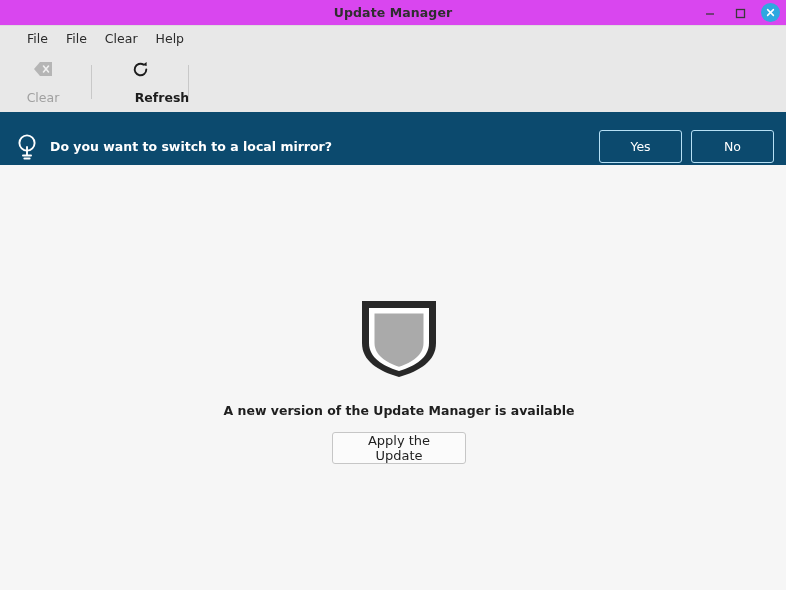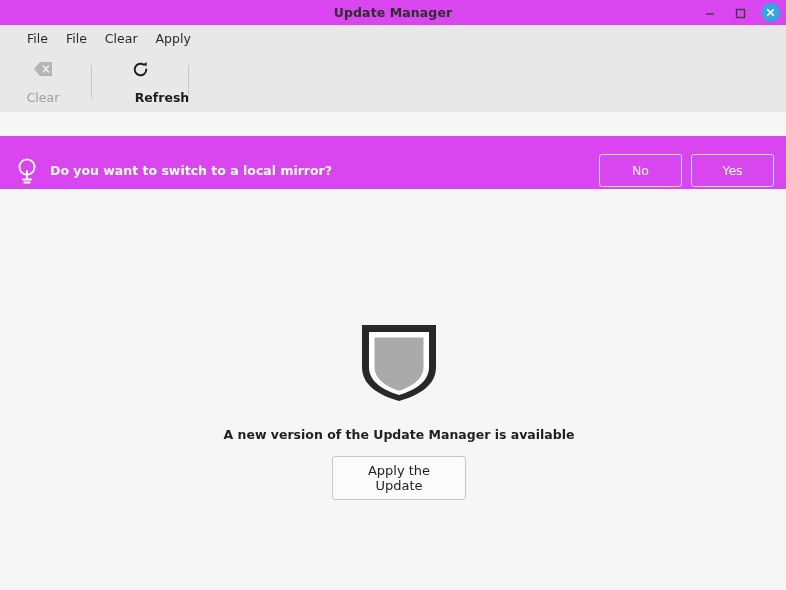--- a/index.html
+++ b/index.html
@@ -124,26 +124,25 @@
     width: 1px;
     height: 34px;
     background: #c8c8c8;
     margin: 0 9px;
   }
 
   
   .infobar {
     height: 53px;
     flex: 0 0 53px;
-    background: #d946ef;
+    background: #0c4a6e;
     display: flex;
     align-items: center;
     padding: 16px 12px 0 10px;
     box-sizing: border-box;
-    margin-top: 24px;
   }
   .infobar-icon {
     width: 34px;
     flex: 0 0 34px;
     display: flex;
     align-items: center;
     justify-content: center;
   }
   .infobar-text {
     flex: 1 1 auto;
@@ -203,21 +202,21 @@
   .status-text {
     margin-top: 22px;
     font-size: 12.5px;
     font-weight: bold;
     color: #1f1f1f;
     text-align: center;
   }
   .apply-btn {
     margin-top: 14px;
     width: 134px;
-    height: 44px;
+    height: 32px;
     background: #fbfbfb;
     border: 1px solid #c6c6c6;
     border-radius: 3px;
     font-size: 13px;
     font-family: inherit;
     color: #1f1f1f;
     display: flex;
     align-items: center;
     justify-content: center;
     padding: 12px;
@@ -247,21 +246,21 @@
           <line x1="9.4" y1="3.6" x2="3.6" y2="9.4" stroke="#ffffff" stroke-width="1.5" stroke-linecap="round"></line>
         </svg>
       </div>
     </div>
   </div>
 
   <div class="menubar">
     <div class="menu-item">File</div>
     <div class="menu-item">File</div>
     <div class="menu-item">Clear</div>
-    <div class="menu-item">Apply</div>
+    <div class="menu-item">Help</div>
   </div>
 
   <div class="toolbar">
 
     <div class="tool-btn disabled">
       <span class="tool-icon">
         <svg width="20" height="16" viewBox="0 0 20 16">
           <path d="M7 1 L19 1 L19 15 L7 15 L1 8 Z" fill="#b5b5b5"></path>
           <g stroke="#f0f0f0" stroke-width="1.6" stroke-linecap="round">
             <line x1="10.5" y1="5" x2="15.5" y2="11"></line>
@@ -296,22 +295,22 @@
         <circle cx="12" cy="11" r="7.6" fill="none" stroke="#ffffff" stroke-width="1.9"></circle>
         <line x1="12" y1="15" x2="12" y2="23" stroke="#ffffff" stroke-width="1.9" stroke-linecap="round"></line>
         <line x1="8" y1="23.5" x2="16" y2="23.5" stroke="#ffffff" stroke-width="2" stroke-linecap="round"></line>
         <line x1="9.4" y1="26.6" x2="14.6" y2="26.6" stroke="#ffffff" stroke-width="2" stroke-linecap="round"></line>
       </svg>
     </div>
     <div class="infobar-text">
       <div class="infobar-title">Do you want to switch to a local mirror?</div>
     </div>
     <div class="infobar-actions">
+      <button class="ib-btn">Yes</button>
       <button class="ib-btn">No</button>
-      <button class="ib-btn">Yes</button>
     </div>
   </div>
 
   <div class="content">
 
     <div class="shield-wrap">
       <svg width="82" height="84" viewBox="0 0 82 84">
         <path d="M4 4 L78 4 L78 46 C78 64 62 74 41 80 C20 74 4 64 4 46 Z" fill="#282828"></path>
         <path d="M11 11 L71 11 L71 46 C71 60.5 57.5 69 41 74 C24.5 69 11 60.5 11 46 Z" fill="#ffffff"></path>
         <path d="M16.5 16.5 L65.5 16.5 L65.5 46 C65.5 58 54 65.5 41 69.8 C28 65.5 16.5 58 16.5 46 Z" fill="#aaaaaa"></path>

